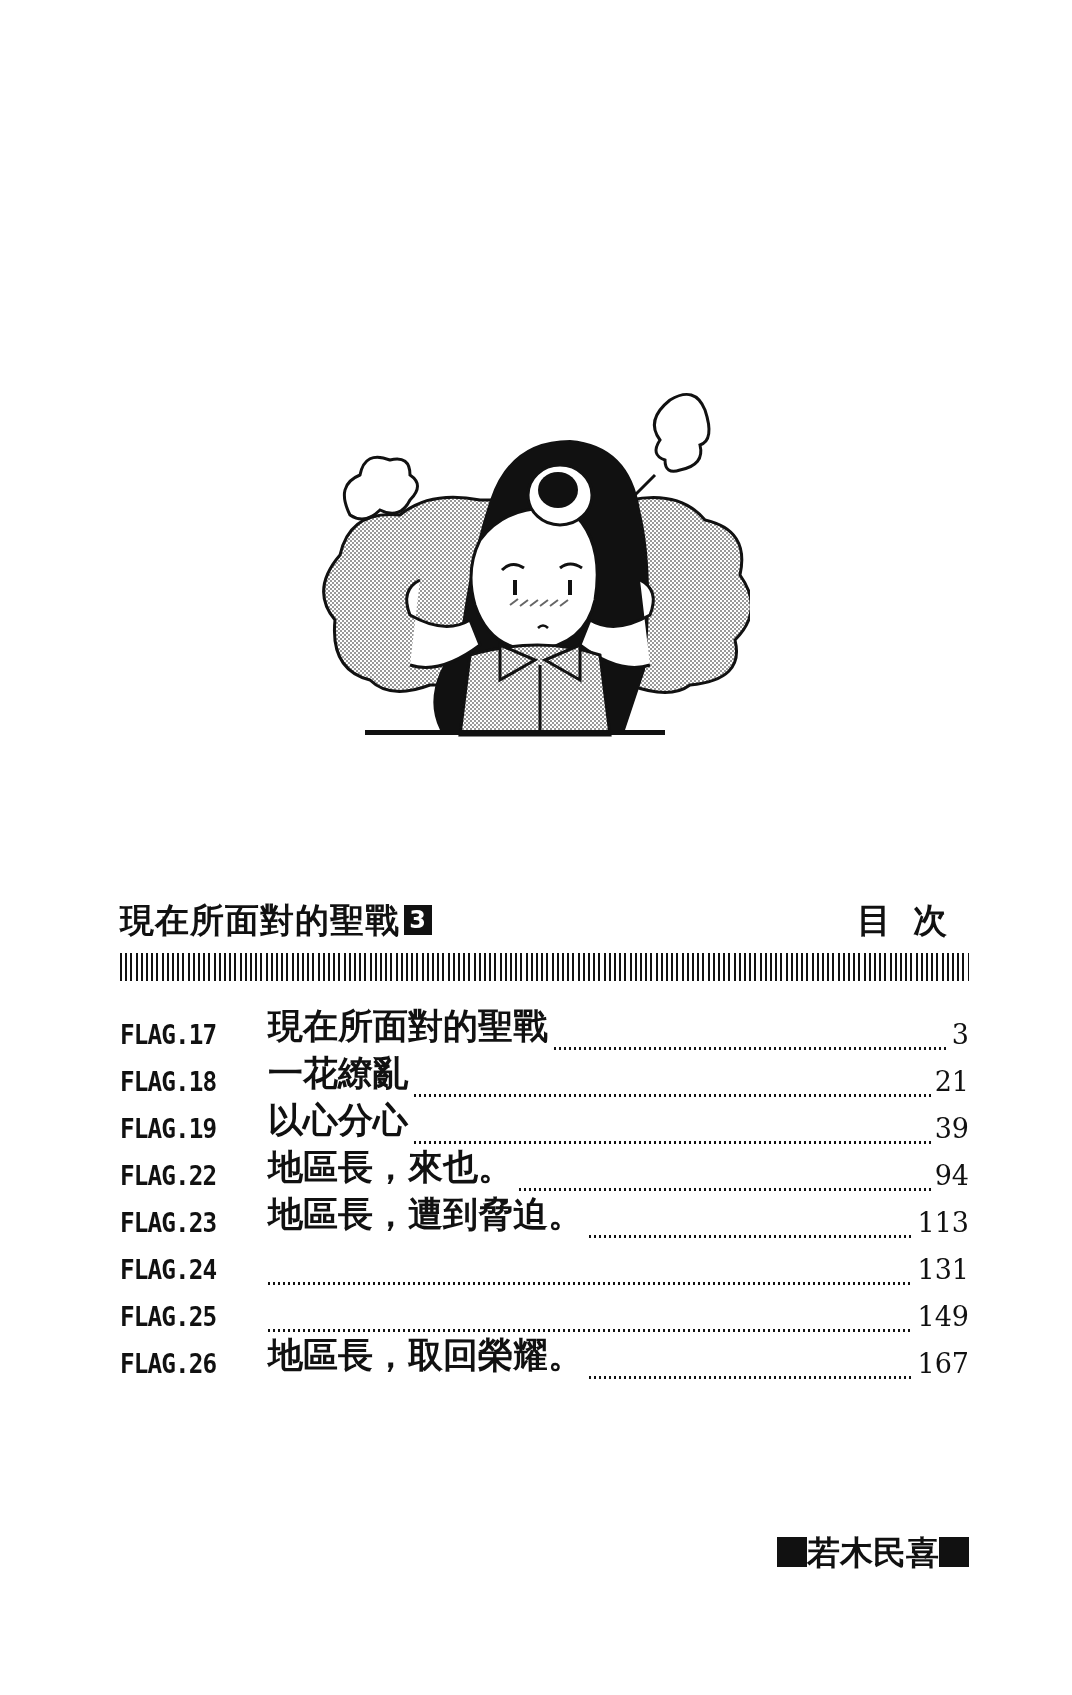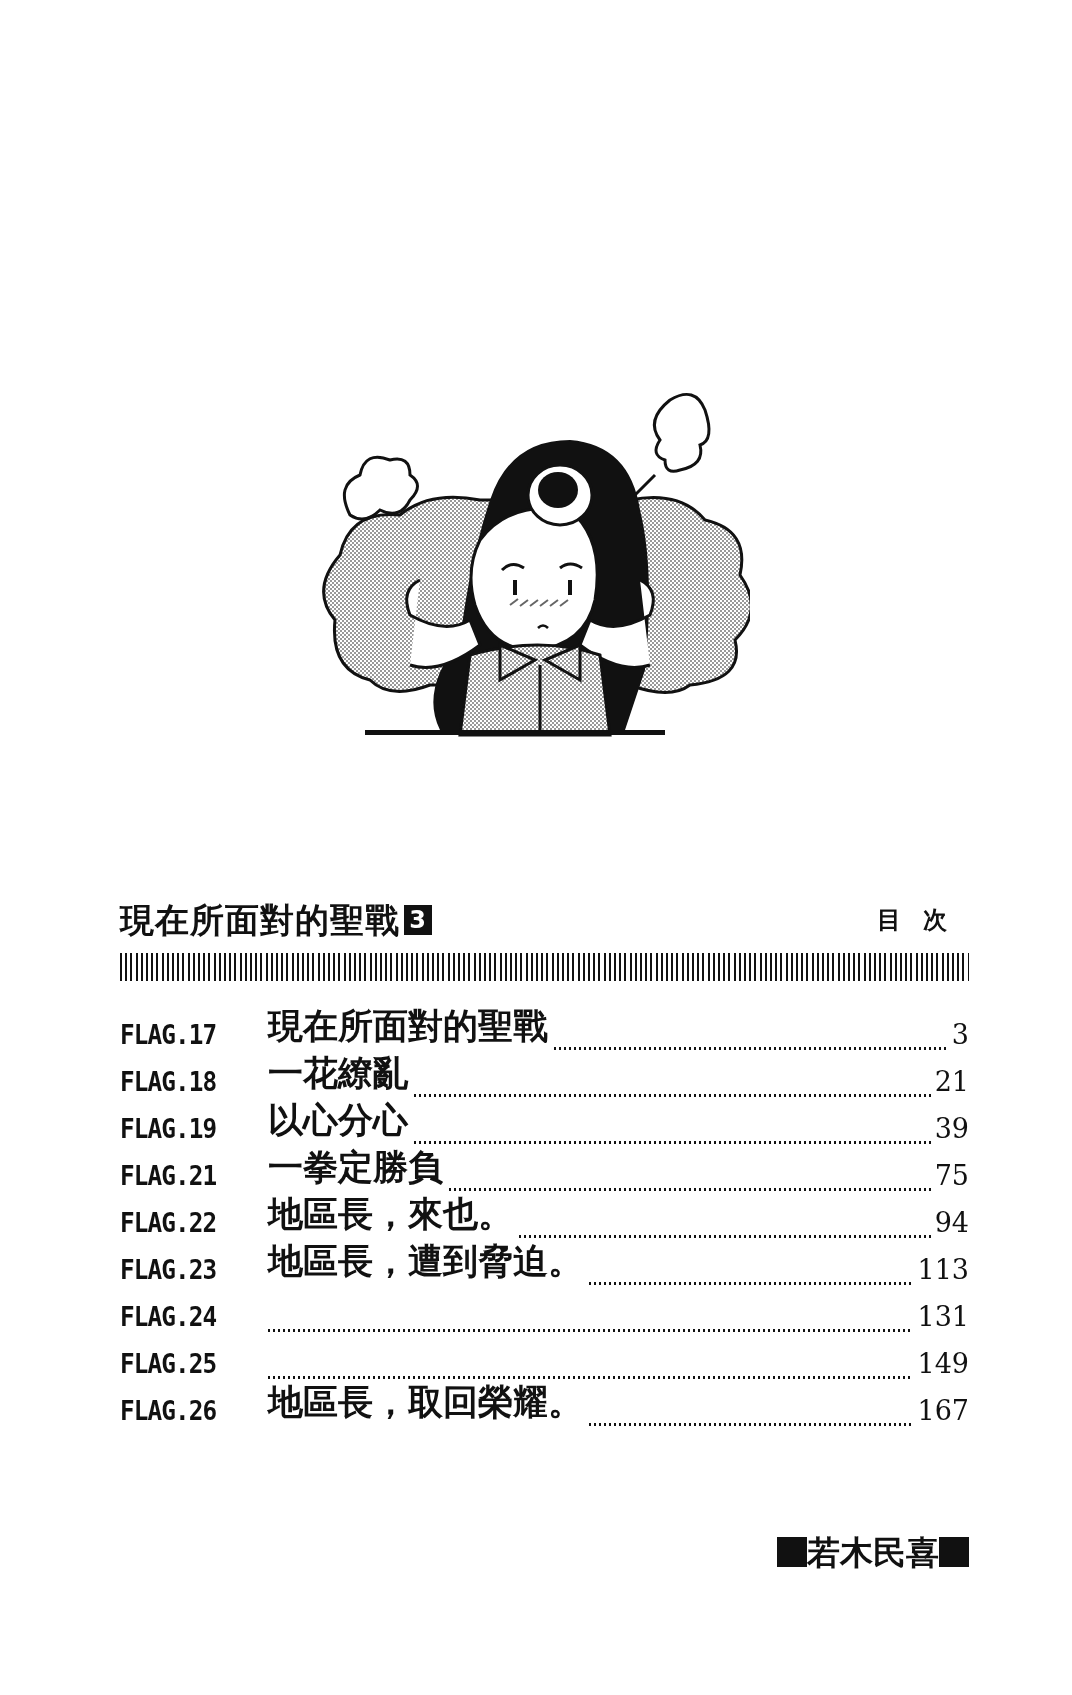--- a/index.html
+++ b/index.html
@@ -1,20 +1,20 @@
 <!DOCTYPE html>
 <html><head>
 <meta charset="utf-8">
 <style>
   html,body{margin:0;padding:0;background:#fff;}
   body{width:1072px;height:1695px;position:relative;overflow:hidden;font-family:"DejaVu Sans","Liberation Sans",sans-serif;color:#111;}
   .illus{position:absolute;left:310px;top:380px;width:440px;height:360px;}
   .title{position:absolute;left:120px;top:895px;font-size:34px;font-weight:bold;letter-spacing:1px;white-space:nowrap;line-height:50px;}
   .vol{display:inline-block;background:#111;color:#fff;font-size:24px;width:28px;height:30px;line-height:30px;text-align:center;vertical-align:4px;margin-left:4px;}
-  .toc-title{position:absolute;right:103px;top:895px;font-size:24px;font-weight:bold;letter-spacing:22px;line-height:50px;}
+  .toc-title{position:absolute;right:103px;top:895px;font-size:34px;font-weight:bold;letter-spacing:22px;line-height:50px;}
   .barcode{position:absolute;left:120px;top:953px;width:849px;height:28px;background:repeating-linear-gradient(90deg,#111 0 2px,#fff 2px 5.2px);}
   .rows{position:absolute;left:120px;top:1003px;width:849px;}
   .row{display:flex;align-items:flex-end;height:47px;}
   .flag{font-family:"DejaVu Sans Mono","Liberation Mono",monospace;font-weight:bold;font-size:27px;width:148px;white-space:nowrap;letter-spacing:-1px;transform:scaleX(0.9);transform-origin:left;}
   .name{font-size:35px;font-weight:bold;white-space:nowrap;padding-right:6px;}
   .dots{flex:1;height:3px;background:repeating-linear-gradient(90deg,#111 0 2px,transparent 2px 5px);margin-top:8px;}
   .page{font-family:"DejaVu Serif","Liberation Serif",serif;font-size:27px;white-space:nowrap;padding-left:4px;min-width:18px;text-align:right;}
   .author{position:absolute;right:103px;top:1530px;font-size:33px;font-weight:bold;white-space:nowrap;line-height:46px;}
   .sq{display:inline-block;width:30px;height:30px;background:#111;vertical-align:-3px;}
 </style>
@@ -81,26 +81,20 @@
       <span class="dots"></span>
       <span class="page">21</span>
     </div>
   <div class="row">
       <span class="flag">FLAG.19</span>
       <span class="name">以心分心</span>
       <span class="dots"></span>
       <span class="page">39</span>
     </div>
   <div class="row">
-      <span class="flag">FLAG.21</span>
-      <span class="name">一拳定勝負</span>
-      <span class="dots"></span>
-      <span class="page">75</span>
-    </div>
-  <div class="row">
       <span class="flag">FLAG.22</span>
       <span class="name">地區長，來也。</span>
       <span class="dots"></span>
       <span class="page">94</span>
     </div>
   <div class="row">
       <span class="flag">FLAG.23</span>
       <span class="name">地區長，遭到脅迫。</span>
       <span class="dots"></span>
       <span class="page">113</span>

